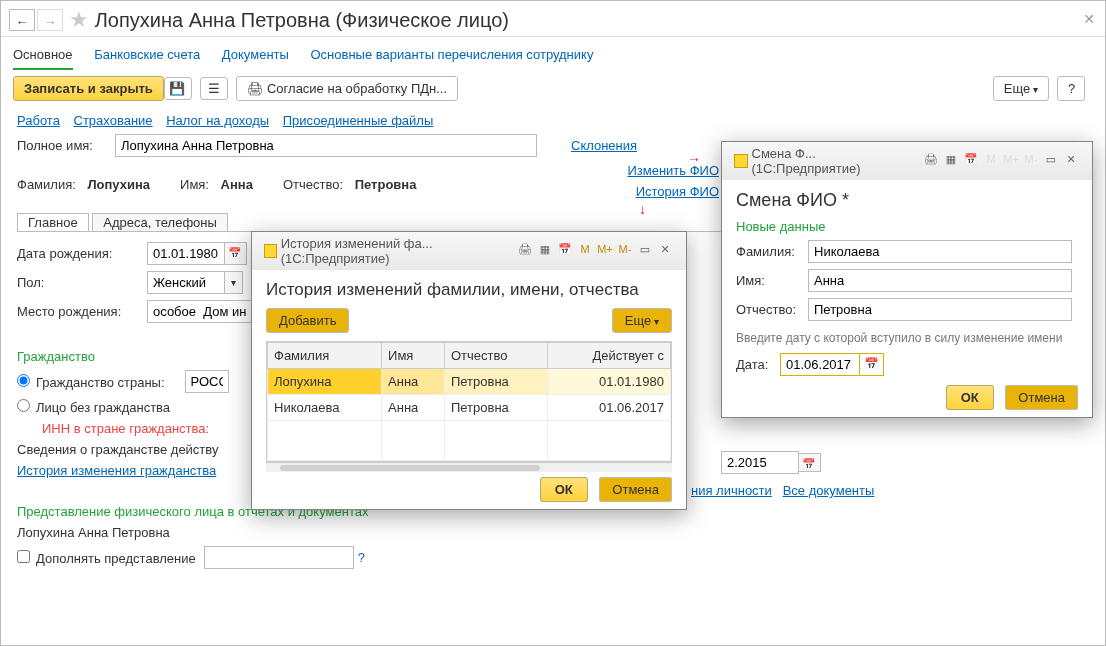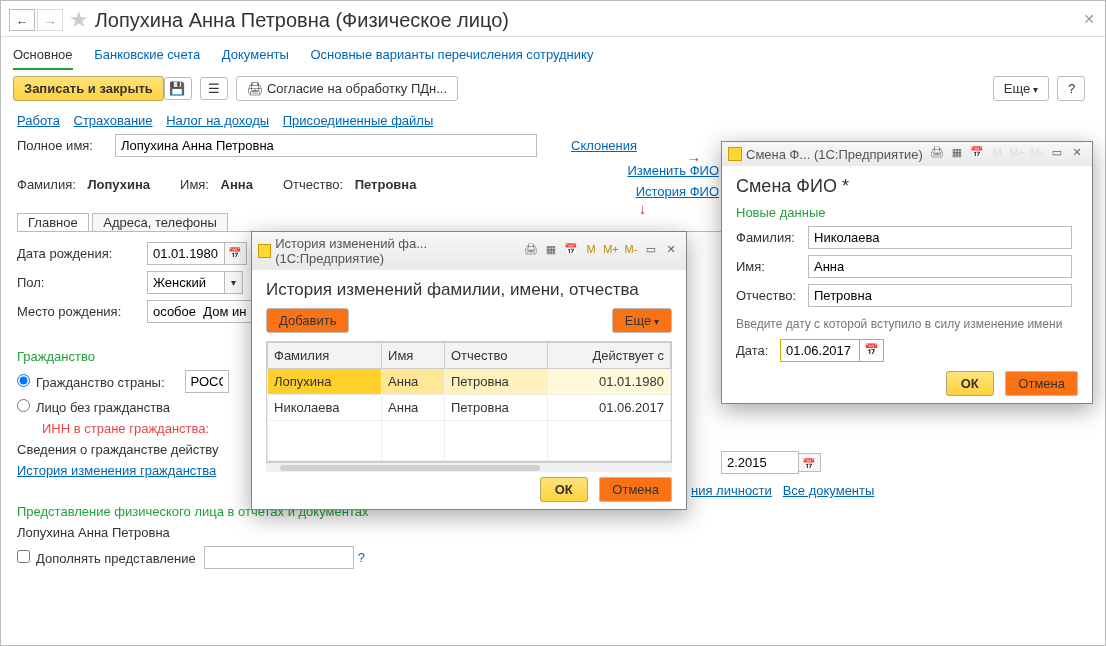--- a/index.html
+++ b/index.html
@@ -62,41 +62,41 @@
   .cb { margin-right: 6px; }
   .q { color: #0066b8; margin-left: 4px; }
 
   .bottom-date-block { position:absolute; left: 720px; top: 450px; display:flex; align-items:center; }
   .bottom-date-block input { width:78px; }
   .doc-links { position:absolute; left:690px; top: 482px; }
 
   
   .modal { position:absolute; background:#fff; border:1px solid #848484; box-shadow: 0 6px 22px rgba(0,0,0,.35); }
   .modal-hist { left: 250px; top: 230px; width: 436px; }
-  .modal-head { background: linear-gradient(#f7f7f7,#e9e9e9); padding: 4px 6px; display:flex; align-items:center; font-size:12px; color:#555; }
+  .modal-head { background: linear-gradient(#f7f7f7,#e9e9e9); padding: 4px 12px; display:flex; align-items:center; font-size:12px; color:#555; }
   .modal-head .ico1c { width:14px;height:14px; background:#fdd835; border:1px solid #c79f00; margin-right:4px; }
   .modal-head .mh-spacer { flex:1; }
   .modal-head .wbtn { width:18px; height:16px; text-align:center; font-size:11px; margin-left:1px; color:#666; }
   .modal-head .mset { display:flex; gap:1px; }
   .m-title { font-size:17px; padding: 10px 14px 8px; }
   .m-toolbar { padding: 0 14px 8px; display:flex; }
   .grid { margin: 0 14px; border:1px solid #ccc; }
   .grid table { width:100%; border-collapse: collapse; }
   .grid th { background:#f3f3f3; text-align:left; padding:5px 6px; border:1px solid #ccc; font-weight:normal; }
   .grid td { padding:5px 6px; border:1px solid #eee; }
   .grid tr.selected td { padding:5px 6px; }
   .grid tr.selected td.c1 { background:#ffcf2b; }
   .grid tr.selected td.c2 { background:#ffe797; }
   .grid tr.selected td.c3 { background:#fff2bf; }
   .grid tr.selected td.c4 { background:#fff8d9; }
   .grid-scroll { height: 10px; background:#f0f0f0; border-top:1px solid #ccc; margin: 0 14px; position:relative; }
   .grid-scroll .thumb { position:absolute; left:14px; top:2px; height:6px; width:260px; background:#d0d0d0; border-radius:3px; }
   .m-actions { padding: 10px 14px 12px; text-align:right; }
   .btn-ok { border: 1px solid #b5a86a; background: linear-gradient(#ffe27a,#ffd23d); padding: 4px 14px; font-weight: bold; border-radius:3px; margin-right:8px;margin-top:40px;}
-  .btn-std { border:1px solid #bbb; background:#f97316; padding:4px 12px; border-radius:3px;}
+  .btn-std { border:1px solid #bbb; background:#eab308; padding:4px 12px; border-radius:3px;}
 
   
   .modal-change { right: 12px; top: 140px; width: 372px; }
   .mc-body { padding: 6px 14px 12px; }
   .mc-body .row { display:flex; align-items:center; margin-bottom:6px; }
   .mc-body .lbl3 { width: 72px; }
   .mc-body input.f { width: 264px; }
   .hint { color:#777; font-size:12px; margin: 10px 0 8px; }
   .datebox { display:inline-flex; border:1px solid #d6b200; }
   .datebox input { border:none; width:78px; }

